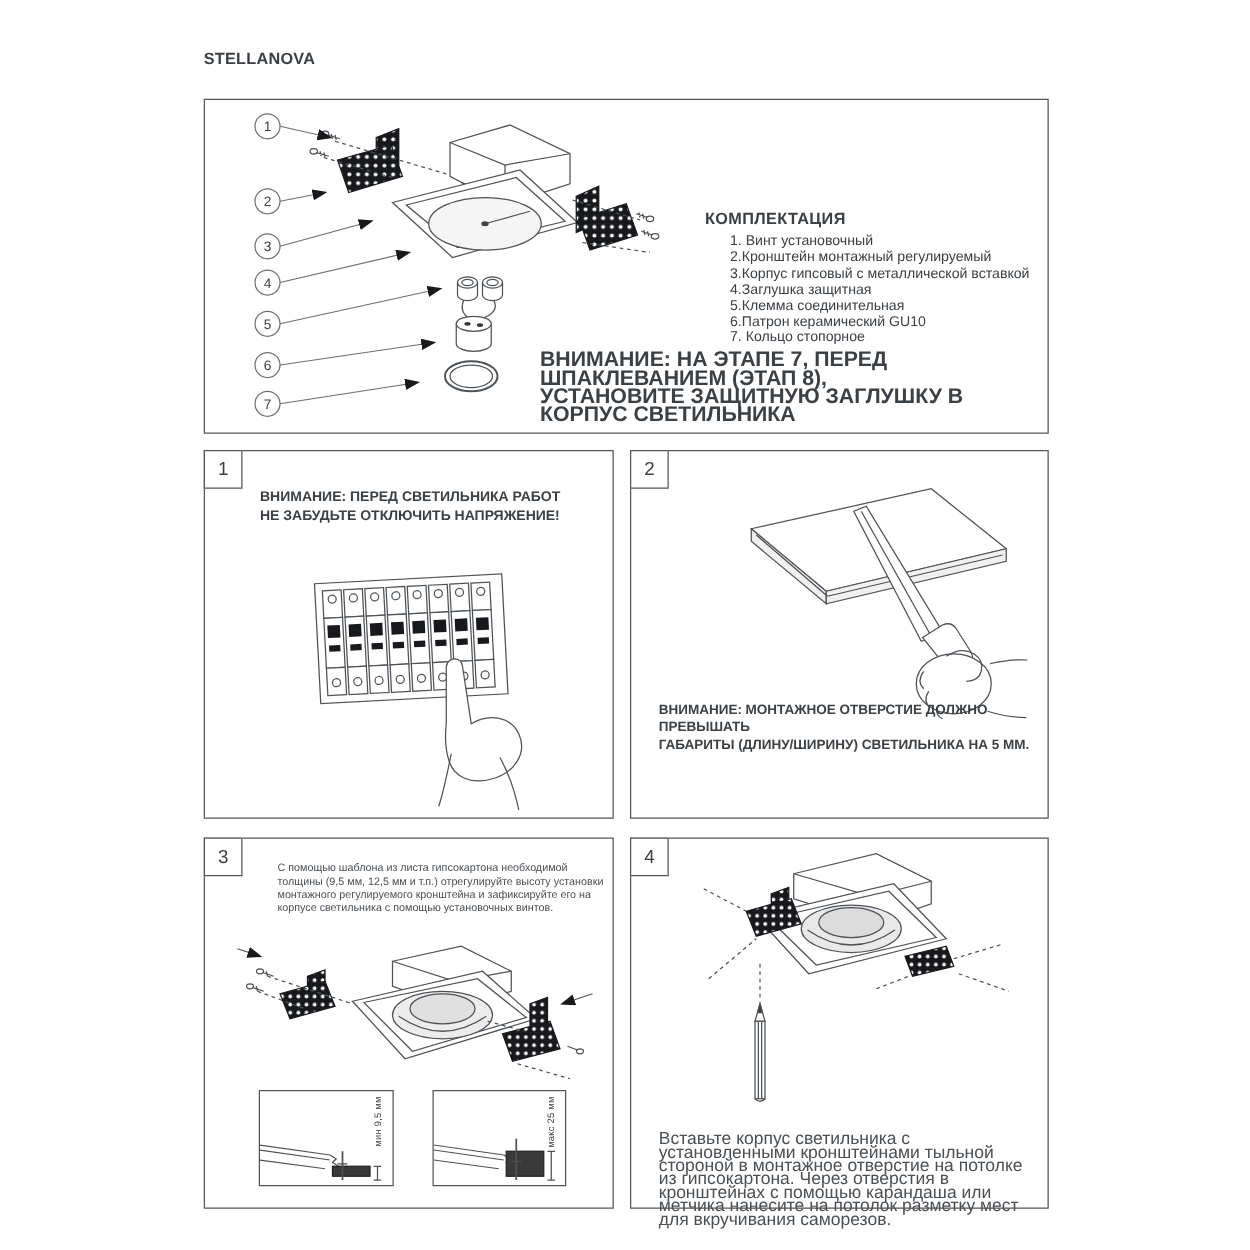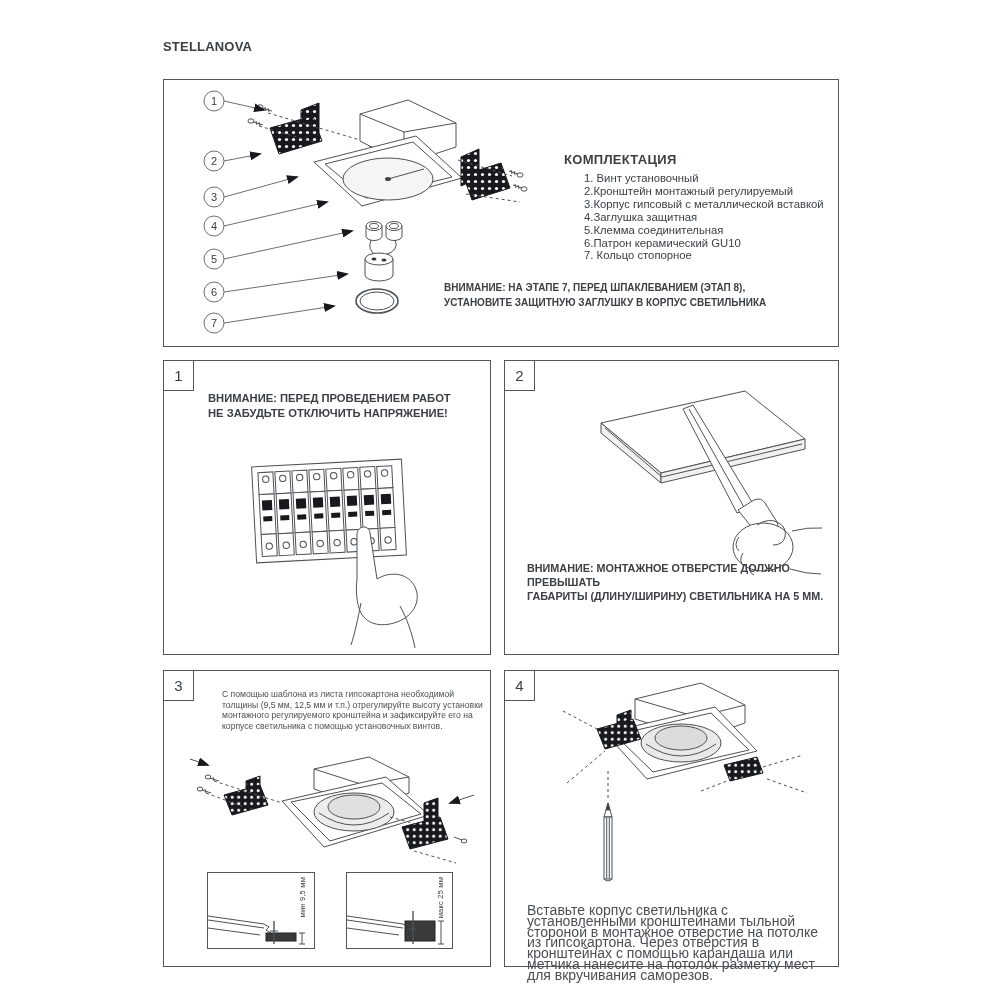--- a/index.html
+++ b/index.html
@@ -128,40 +128,40 @@
           <text x="50" y="85">2</text>
           <text x="50" y="121">3</text>
           <text x="50" y="150">4</text>
           <text x="50" y="183">5</text>
           <text x="50" y="216">6</text>
           <text x="50" y="247">7</text>
         </g>
       </g>
     </svg>
 
-    <div class="abs" style="left:400px;top:72px;width:265px;">
+    <div class="abs" style="left:400px;top:87px;width:265px;">
       <div class="parts-title">КОМПЛЕКТАЦИЯ</div>
       <div class="part-item">1. Винт установочный</div>
       <div class="part-item">2.Кронштейн монтажный регулируемый</div>
       <div class="part-item">3.Корпус гипсовый с металлической вставкой</div>
       <div class="part-item">4.Заглушка защитная</div>
       <div class="part-item">5.Клемма соединительная</div>
       <div class="part-item">6.Патрон керамический GU10</div>
       <div class="part-item">7. Кольцо стопорное</div>
     </div>
 
-    <div class="abs warn" style="left:280px;top:201px;width:400px;font-size:10px;line-height:14.6px;">ВНИМАНИЕ: НА ЭТАПЕ 7, ПЕРЕД ШПАКЛЕВАНИЕМ (ЭТАП 8),
+    <div class="abs warn" style="left:268px;top:201px;width:400px;font-size:17px;line-height:14.6px;">ВНИМАНИЕ: НА ЭТАПЕ 7, ПЕРЕД ШПАКЛЕВАНИЕМ (ЭТАП 8),
 УСТАНОВИТЕ ЗАЩИТНУЮ ЗАГЛУШКУ В КОРПУС СВЕТИЛЬНИКА</div>
   </section>
 
   <section class="box" style="left:163px;top:360px;width:326px;height:293px;">
     <div class="badge">
       <span>1</span>
     </div>
-    <div class="abs warn" style="left:44px;top:30px;width:275px;font-size:11.2px;line-height:15px;">ВНИМАНИЕ: ПЕРЕД ПРОВЕДЕНИЕМ РАБОТ
+    <div class="abs warn" style="left:44px;top:30px;width:275px;font-size:11.2px;line-height:15px;">ВНИМАНИЕ: ПЕРЕД СВЕТИЛЬНИКА РАБОТ
 НЕ ЗАБУДЬТЕ ОТКЛЮЧИТЬ НАПРЯЖЕНИЕ!</div>
     <svg class="abs" style="left:0;top:0;" width="326" height="293" viewBox="0 0 326 293">
       <defs>
         <g id="mod1">
           <rect x="0" y="0" width="15" height="22" fill="#fff" stroke="#4d5257"></rect>
           <circle cx="7.5" cy="7" r="3.2" fill="#fff" stroke="#4d5257"></circle>
           <rect x="0" y="22" width="15" height="40" fill="#fff" stroke="#4d5257"></rect>
           <rect x="2.5" y="28" width="10" height="10" fill="#17191c"></rect>
           <rect x="3" y="44" width="9" height="5" fill="#17191c"></rect>
           <rect x="0" y="62" width="15" height="22" fill="#fff" stroke="#4d5257"></rect>

